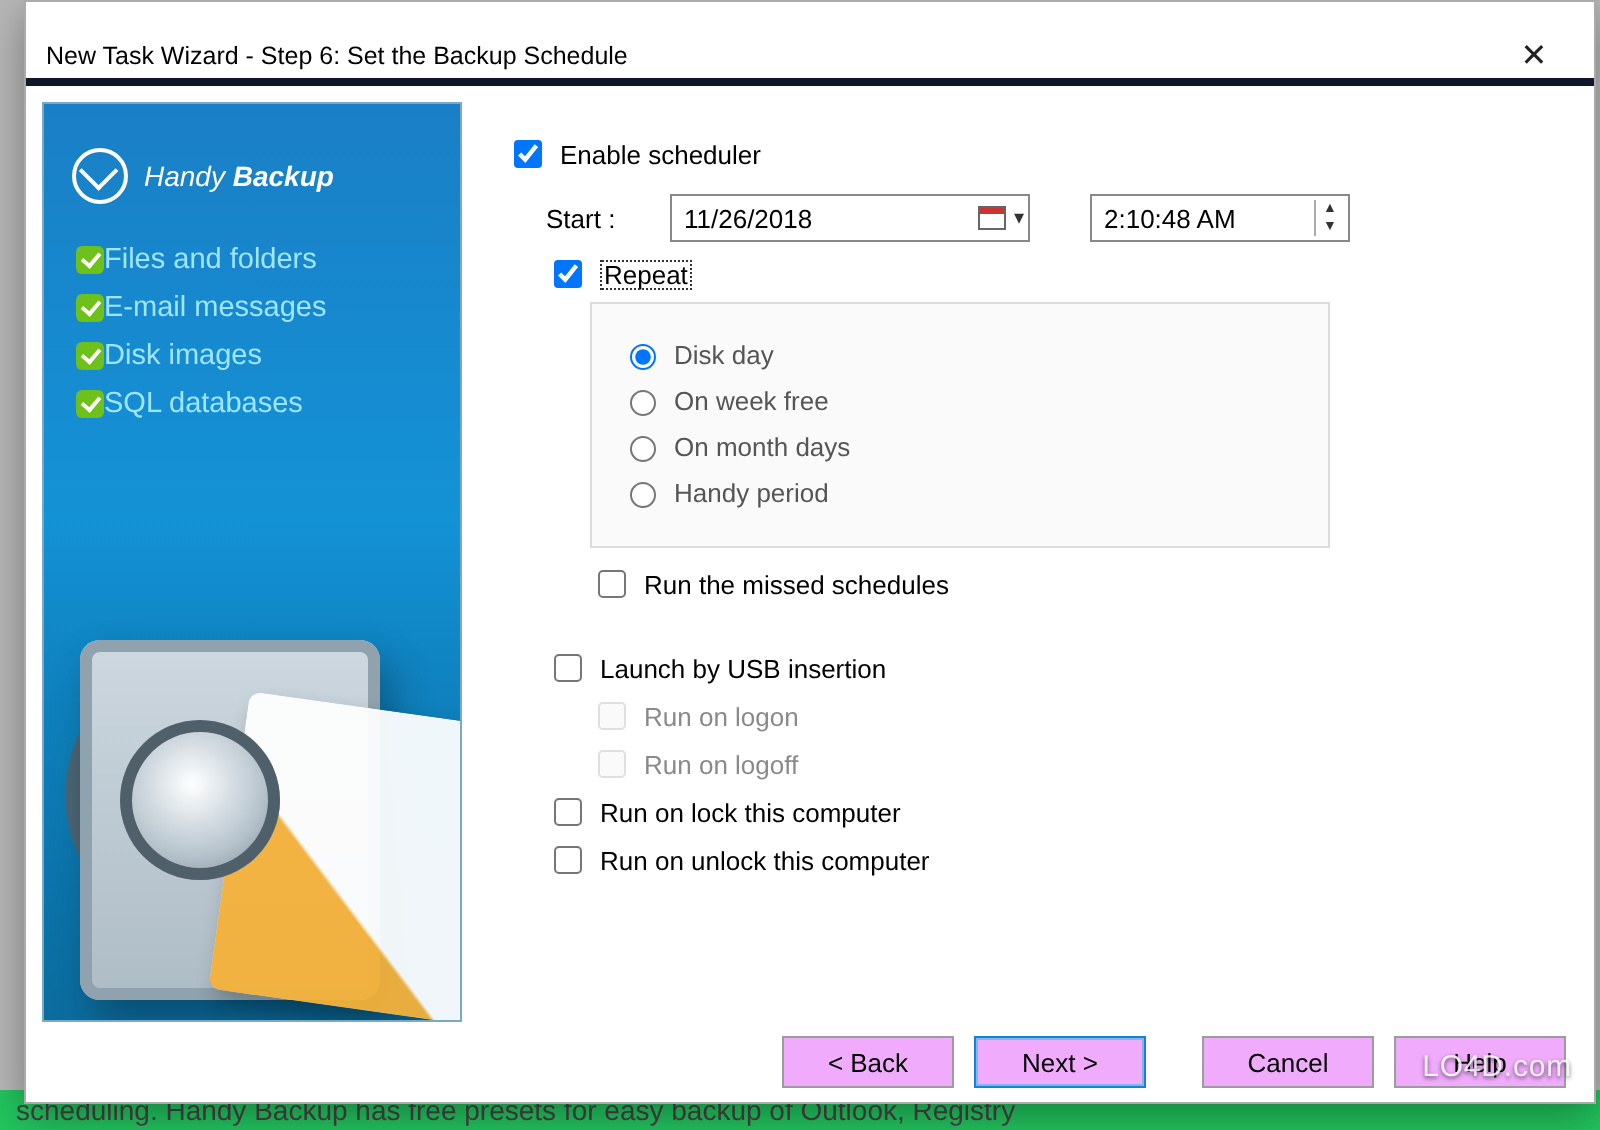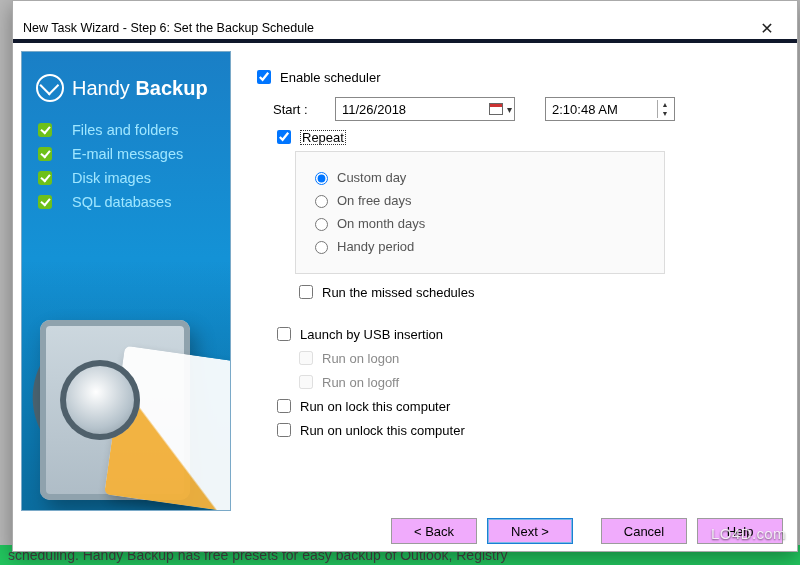--- a/index.html
+++ b/index.html
@@ -66,25 +66,25 @@
   .brand-row { display:flex; align-items:center; gap:8px; margin-bottom: 20px;}
   .brand-icon {
     width: 28px; height: 28px; border: 2.5px solid #fff; border-radius: 50%;
     position: relative;
   }
   .brand-icon::after{
     content:""; position:absolute; left:50%; top:50%; width:12px; height:12px;
     border:2px solid #fff; border-top:none; border-right:none;
     transform: translate(-55%,-68%) rotate(-45deg);
   }
-  .brand-name { font-size: 20px; color:#fff; }
+  .brand-name { font-size: 14px; color:#fff;font-style:italic; }
   .brand-name b { font-weight:700; }
   .feature-list { list-style:none; padding:0; margin:0 0 0 2px;}
   .feature-list li{
-    color:#9fe6ff; font-size: 14.5px; margin: 8px 0; display:flex; align-items:center; gap:20px;
+    color:#9fe6ff; font-size: 14.5px; margin: 8px 0; display:flex; align-items:center; gap:0;
   }
   .check {
     width:14px; height:14px; display:inline-block; position:relative;
   }
   .check::before{
     content:""; position:absolute; inset:0; background:#6ec01a; border-radius:3px;
   }
   .check::after{
     content:""; position:absolute; left:3px; top:3px; width:7px; height:4px;
     border:2px solid #fff; border-top:none; border-right:none; transform:rotate(-50deg);
@@ -243,25 +243,25 @@
 
       <div class="repeat-section">
         <label class="cb">
           <input type="checkbox" checked="" style="">
           <span class="focus-ring">Repeat</span>
         </label>
 
         <div class="repeat-box">
           <label class="radio-row">
             <input type="radio" name="rpt" checked="" style="">
-            <span>Custom day</span>
+            <span>Disk day</span>
           </label>
           <label class="radio-row">
             <input type="radio" name="rpt" style="">
-            <span>On free days</span>
+            <span>On week free</span>
           </label>
           <label class="radio-row">
             <input type="radio" name="rpt" style="">
             <span>On month days</span>
           </label>
           <label class="radio-row">
             <input type="radio" name="rpt" style="">
             <span>Handy period</span>
           </label>
         </div>

